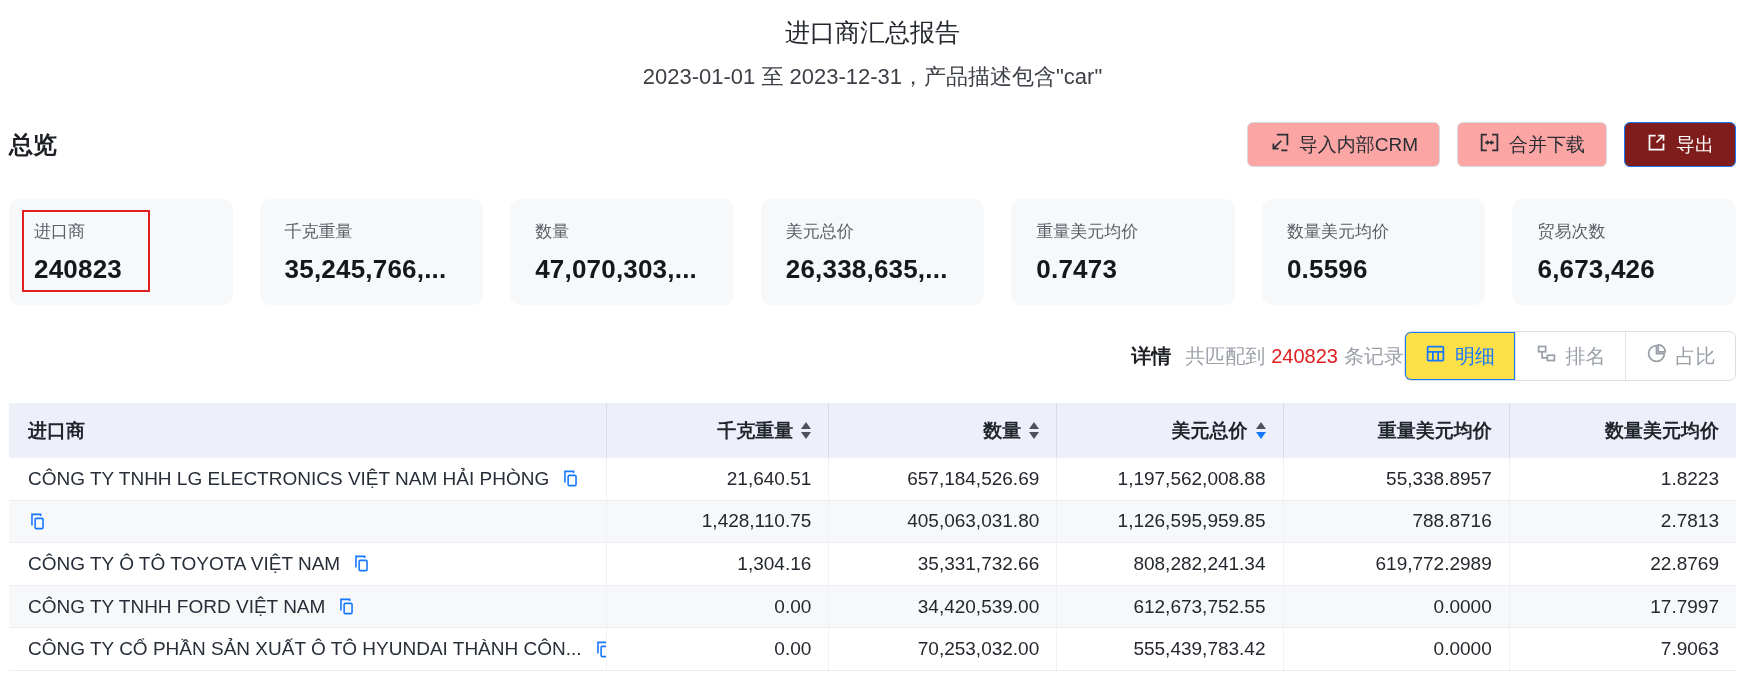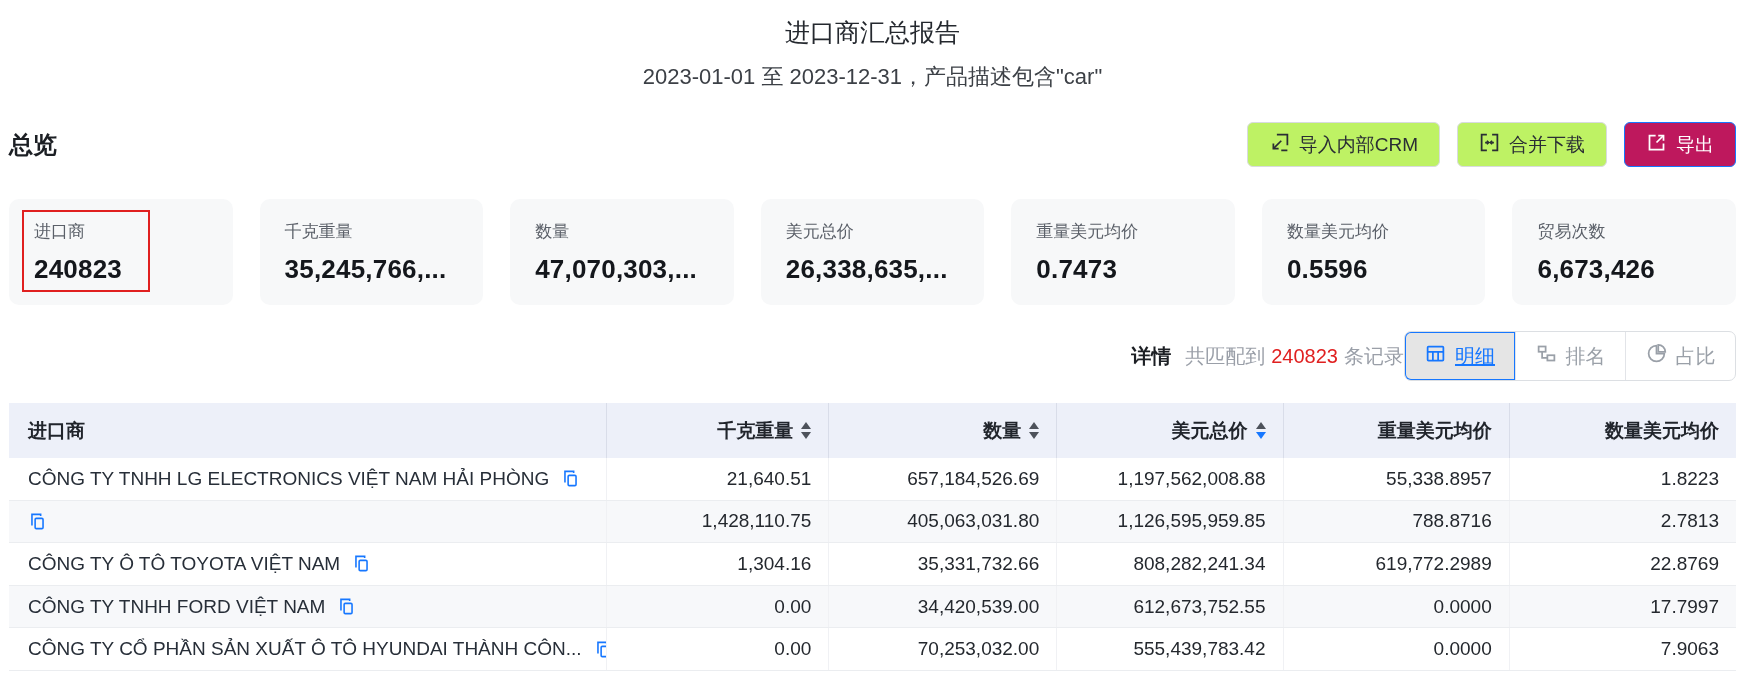--- a/index.html
+++ b/index.html
@@ -11,25 +11,25 @@
   
   .report-title { margin-top:16px; text-align:center; font-size:25px; font-weight:500; color:#24282e; }
   .report-subtitle { margin-top:13px; text-align:center; font-size:22px; font-weight:400; color:#3c4046; }
 
   
   .overview-bar { margin-top:30px; padding:0 9px; display:flex; justify-content:space-between; align-items:center; }
   .section-heading { font-size:24px; font-weight:700; color:#1c1f24; }
   .btn-group { display:flex; gap:17px; align-items:center; }
   .btn {
     height:45px; padding:0 21px; display:flex; align-items:center; gap:9px;
-    border:1px solid #d8dbdf; border-radius:6px; background:#bef264;
+    border:1px solid #d8dbdf; border-radius:6px; background:#fca5a5;
     font-size:19px; color:#2a2e34; cursor:pointer; font-family:inherit;
   }
   .btn svg { flex:0 0 auto; }
-  .btn-primary { background:#be185d; border-color:#1677ff; color:#fff; }
+  .btn-primary { background:#7f1d1d; border-color:#1677ff; color:#fff; }
 
   
   .cards { margin-top:32px; padding:0 9px; display:flex; gap:27px; }
   .card { position:relative; flex:1 1 0; height:106px; background:#f7f8f9; border-radius:10px; padding:21px 25px; }
   .card-label { font-size:17px; color:#5b6069; }
   .card-value { margin-top:11px; font-size:26px; font-weight:700; color:#14171c; letter-spacing:.2px;
                 white-space:nowrap; overflow:hidden; }
   .red-box { display:none; position:absolute; left:13px; top:11px; width:128px; height:82px;
              border:2px solid #e02020; pointer-events:none; }
   .card.highlighted .red-box { display:block; }
@@ -38,21 +38,21 @@
   .detail-bar { margin-top:26px; padding:0 9px; display:flex; justify-content:flex-end; align-items:center; }
   .detail-left { display:flex; align-items:baseline; gap:14px; }
   .detail-heading { font-size:20px; font-weight:700; color:#1c1f24; }
   .match-text { font-size:20px; color:#9a9fa8; }
   .match-count { color:#e02020; margin:0 6px; }
   .seg-tabs { display:flex; height:50px; border:1px solid #dcdfe3; border-radius:7px; background:#fff; }
   .seg-tab { width:110px; display:flex; align-items:center; justify-content:center; gap:9px;
              font-size:20px; color:#9aa0a8; cursor:pointer; border-left:1px solid #e2e4e8; }
   .seg-tab:first-child { border-left:none; border-radius:6px 0 0 6px; }
   .seg-tab:last-child { border-radius:0 6px 6px 0; }
-  .seg-tab.active { background:#e5e5e5; color:#1677ff; box-shadow:inset 0 0 0 1px #1677ff;text-decoration:underline; }
+  .seg-tab.active { background:#fde047; color:#1677ff; box-shadow:inset 0 0 0 1px #1677ff; }
   .seg-tab svg { flex:0 0 auto; }
 
   
   .dtable { margin:22px 9px 0; --cols:34.6% 12.9% 13.2% 13.1% 13.1% 13.1%; }
   .thead { display:grid; grid-template-columns:var(--cols); background:#edf0f9; height:55px; }
   .th { display:flex; align-items:center; justify-content:flex-end; padding:0 17px;
         font-size:19px; font-weight:700; color:#21252c; border-right:1px solid #d9dde9; }
   .th:last-child { border-right:none; }
   .th.left { justify-content:flex-start; padding-left:19px; }
   .carets { display:inline-flex; flex-direction:column; gap:3px; margin-left:8px; }

